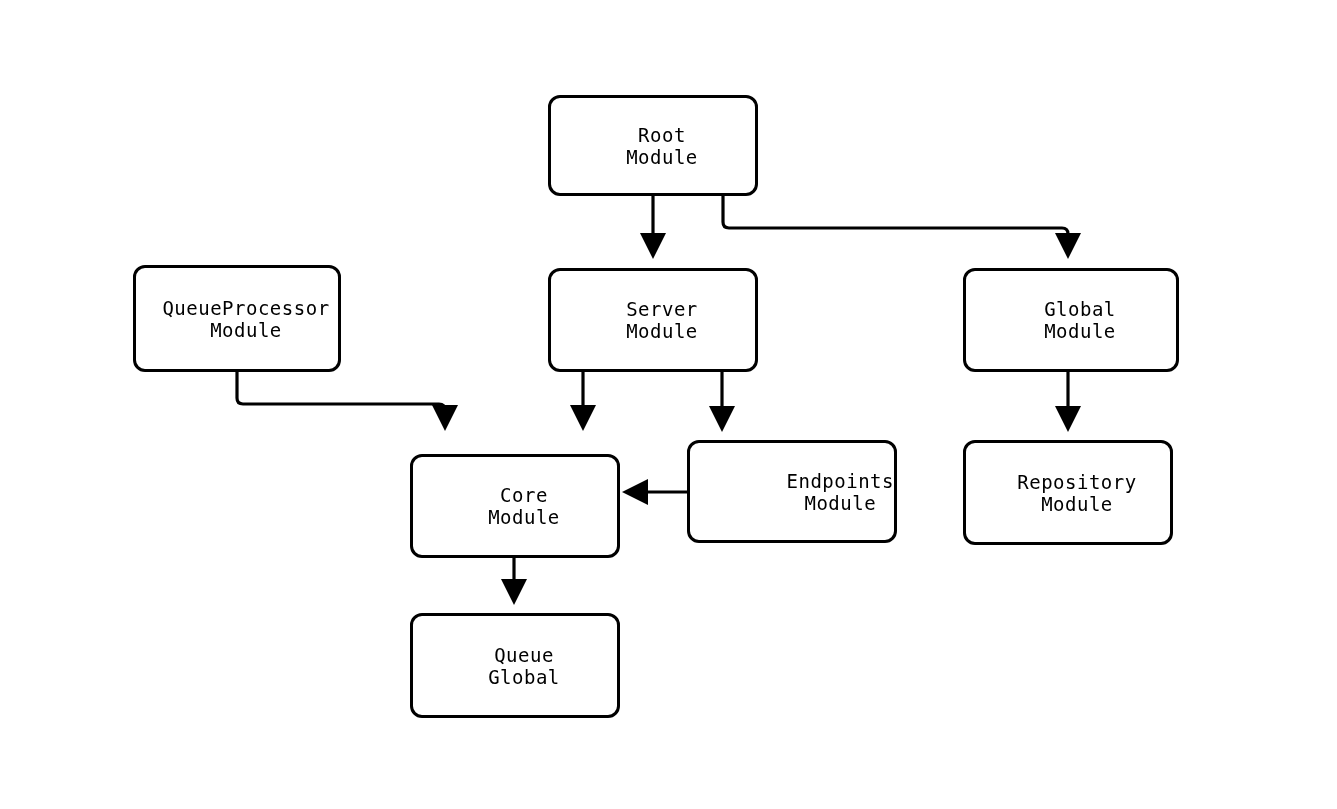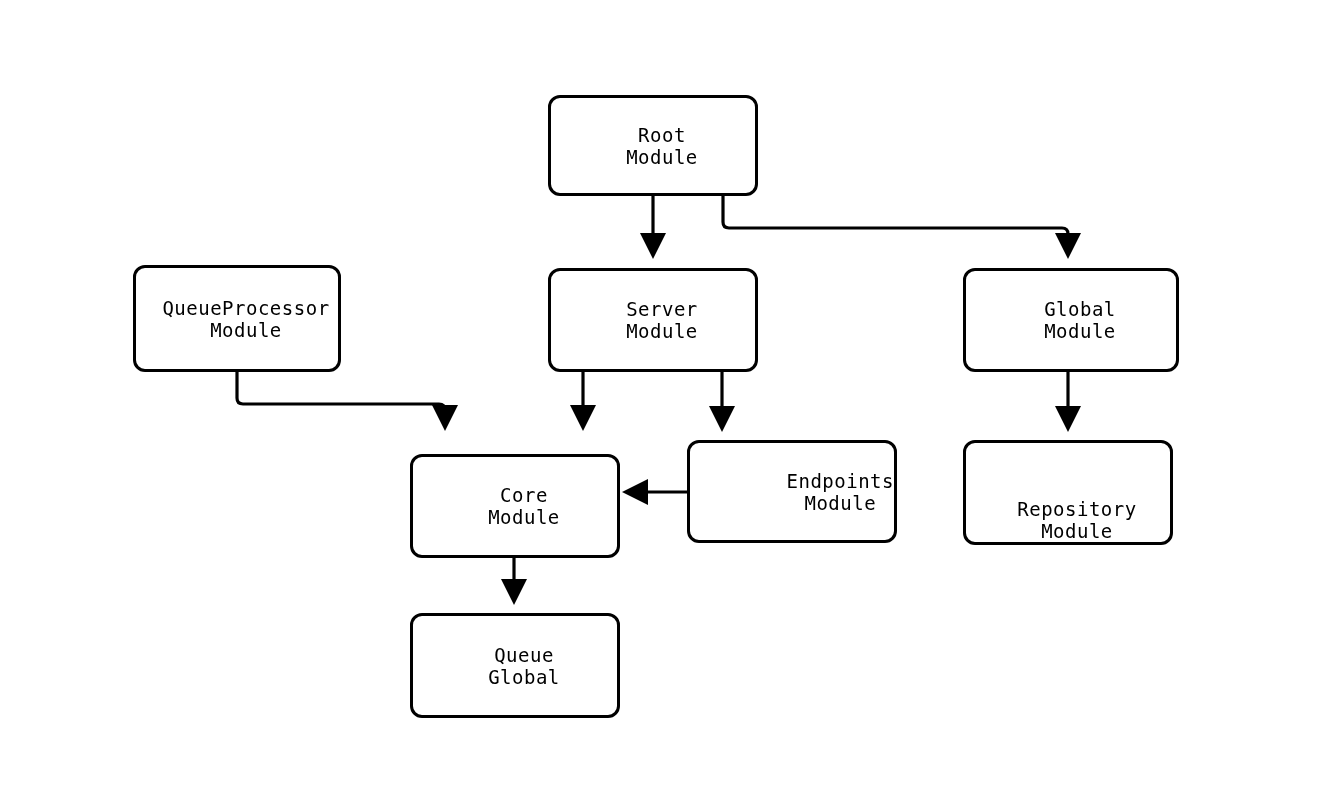--- a/index.html
+++ b/index.html
@@ -124,21 +124,21 @@
   <div class="node" style="left:410px; top:439px; width:210px; height:104px;margin-top:15px;">
     <div class="node-label">Core
 Module</div>
   </div>
 
   <div class="node" style="left:687px; top:440px; width:210px; height:103px;justify-content:flex-end;">
     <div class="node-label">Endpoints
 Module</div>
   </div>
 
-  <div class="node" style="left:963px; top:440px; width:210px; height:105px;align-items:flex-end;">
+  <div class="node" style="left:963px; top:440px; width:210px; height:105px;">
     <div class="node-label">Repository
 Module</div>
   </div>
 
   <div class="node" style="left:410px; top:613px; width:210px; height:105px;">
     <div class="node-label">Queue
 Global</div>
   </div>
 
 </div>

